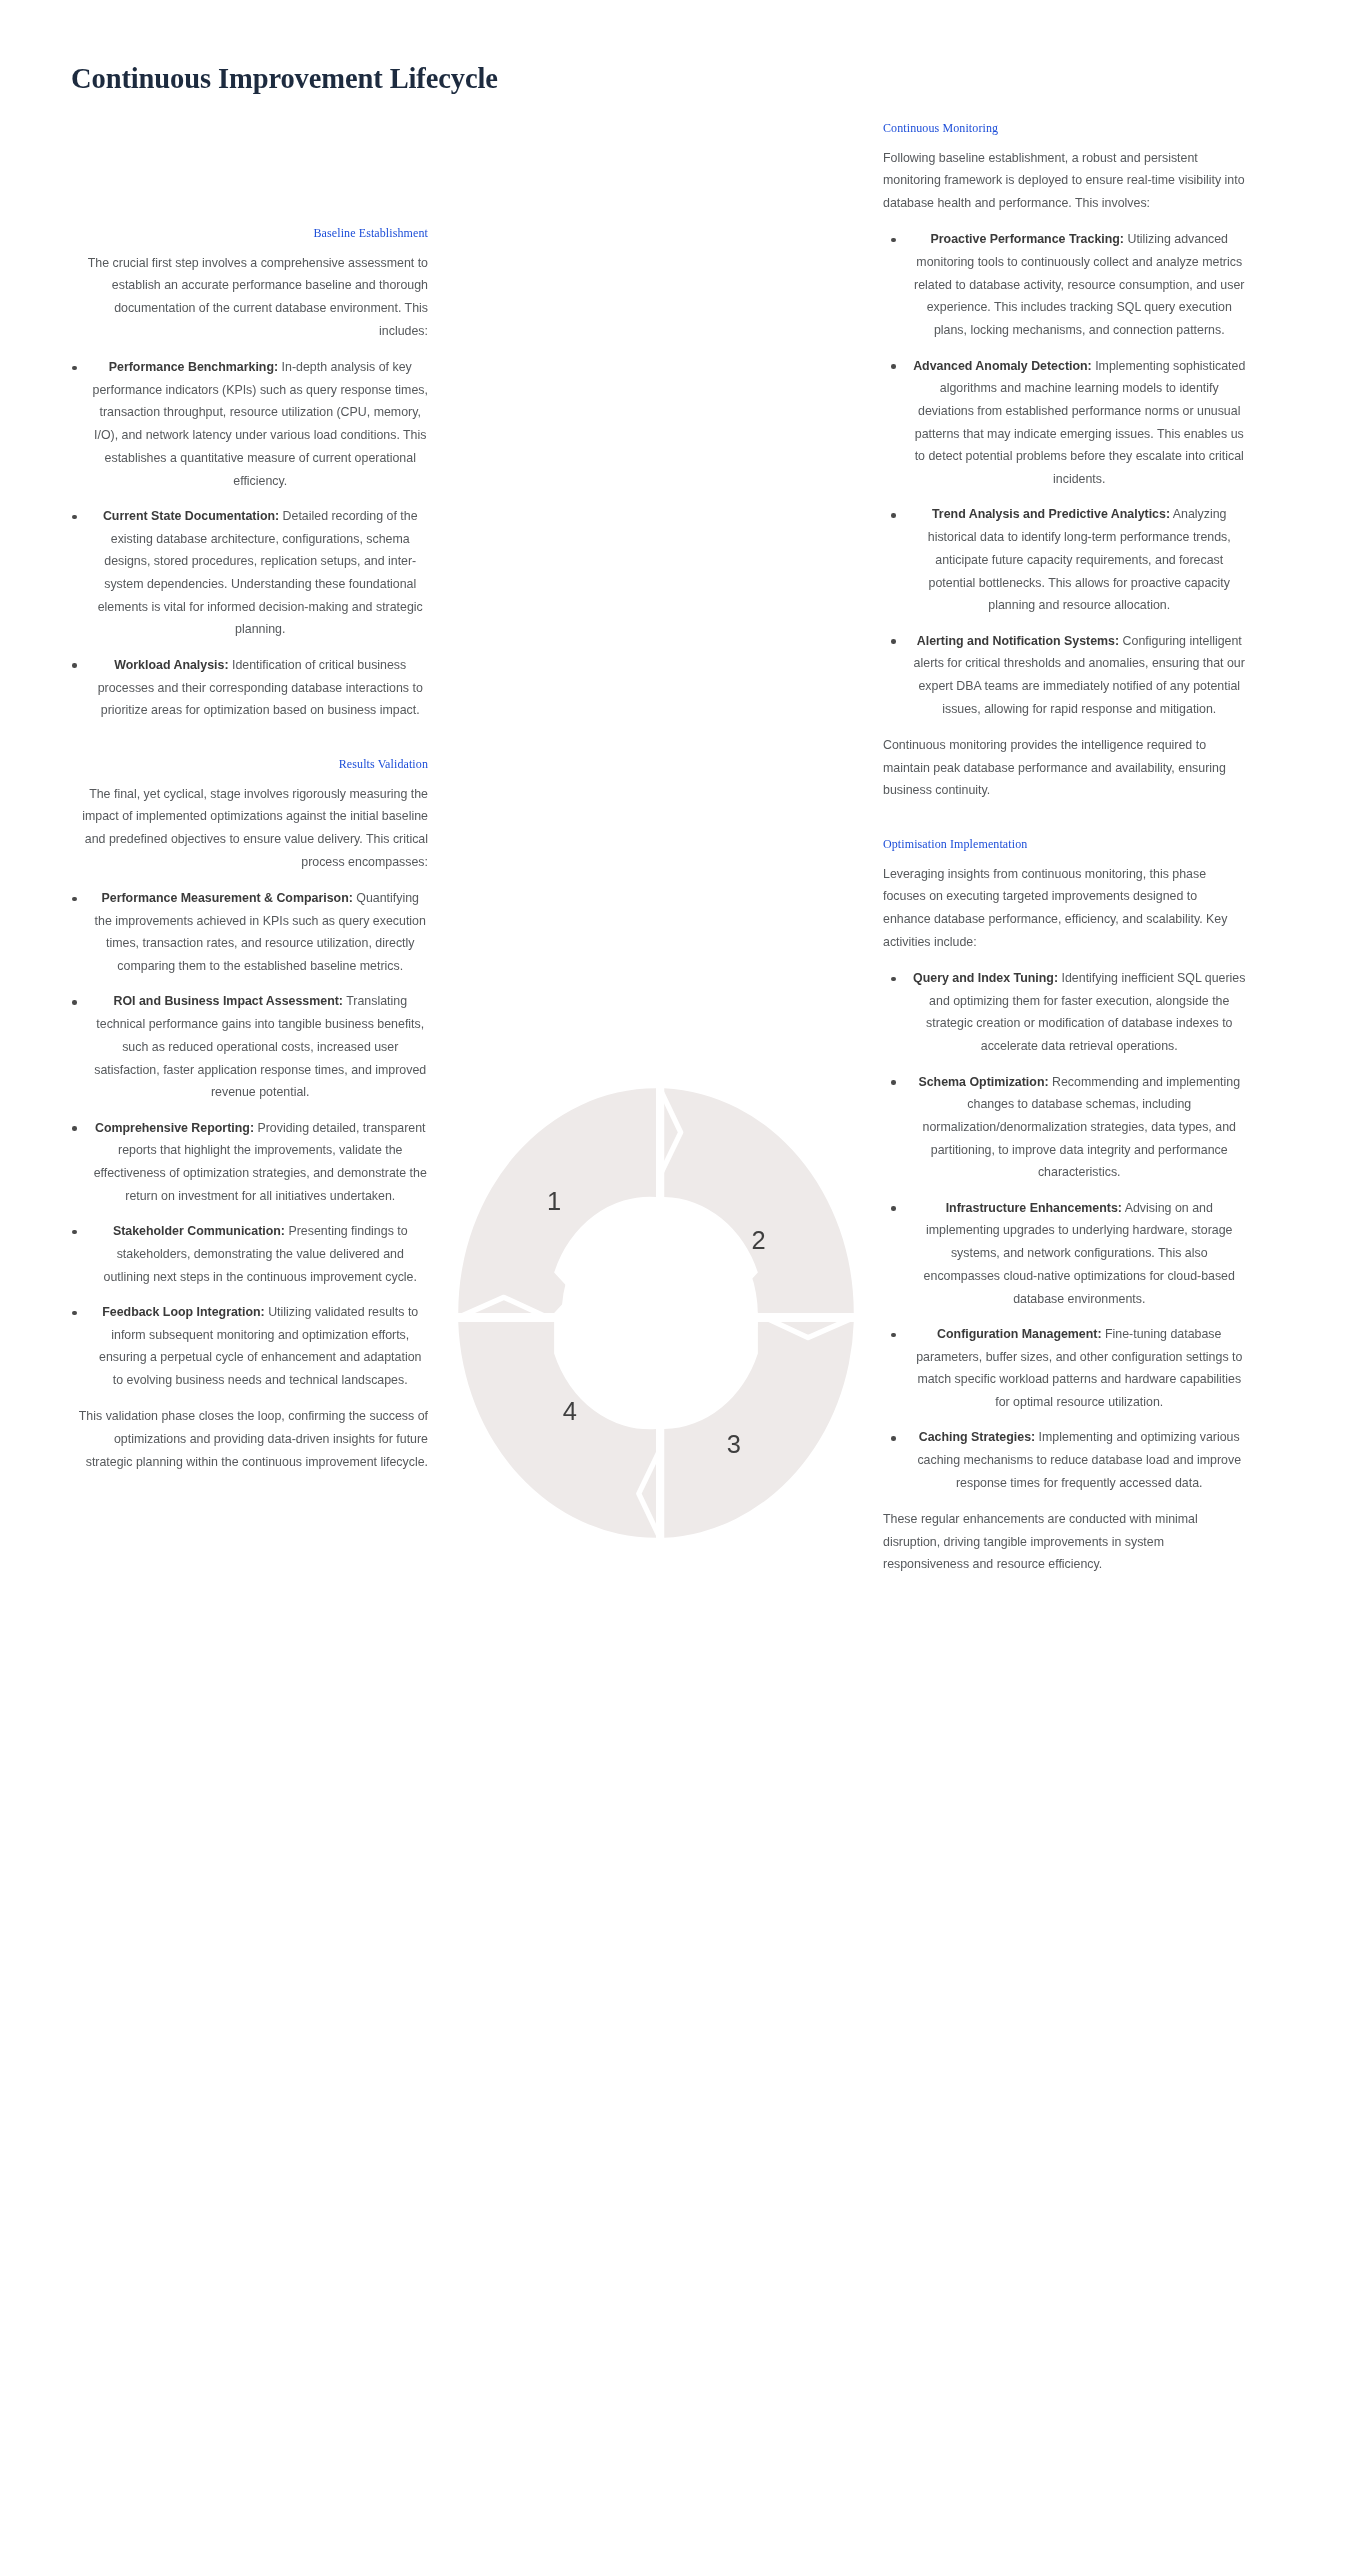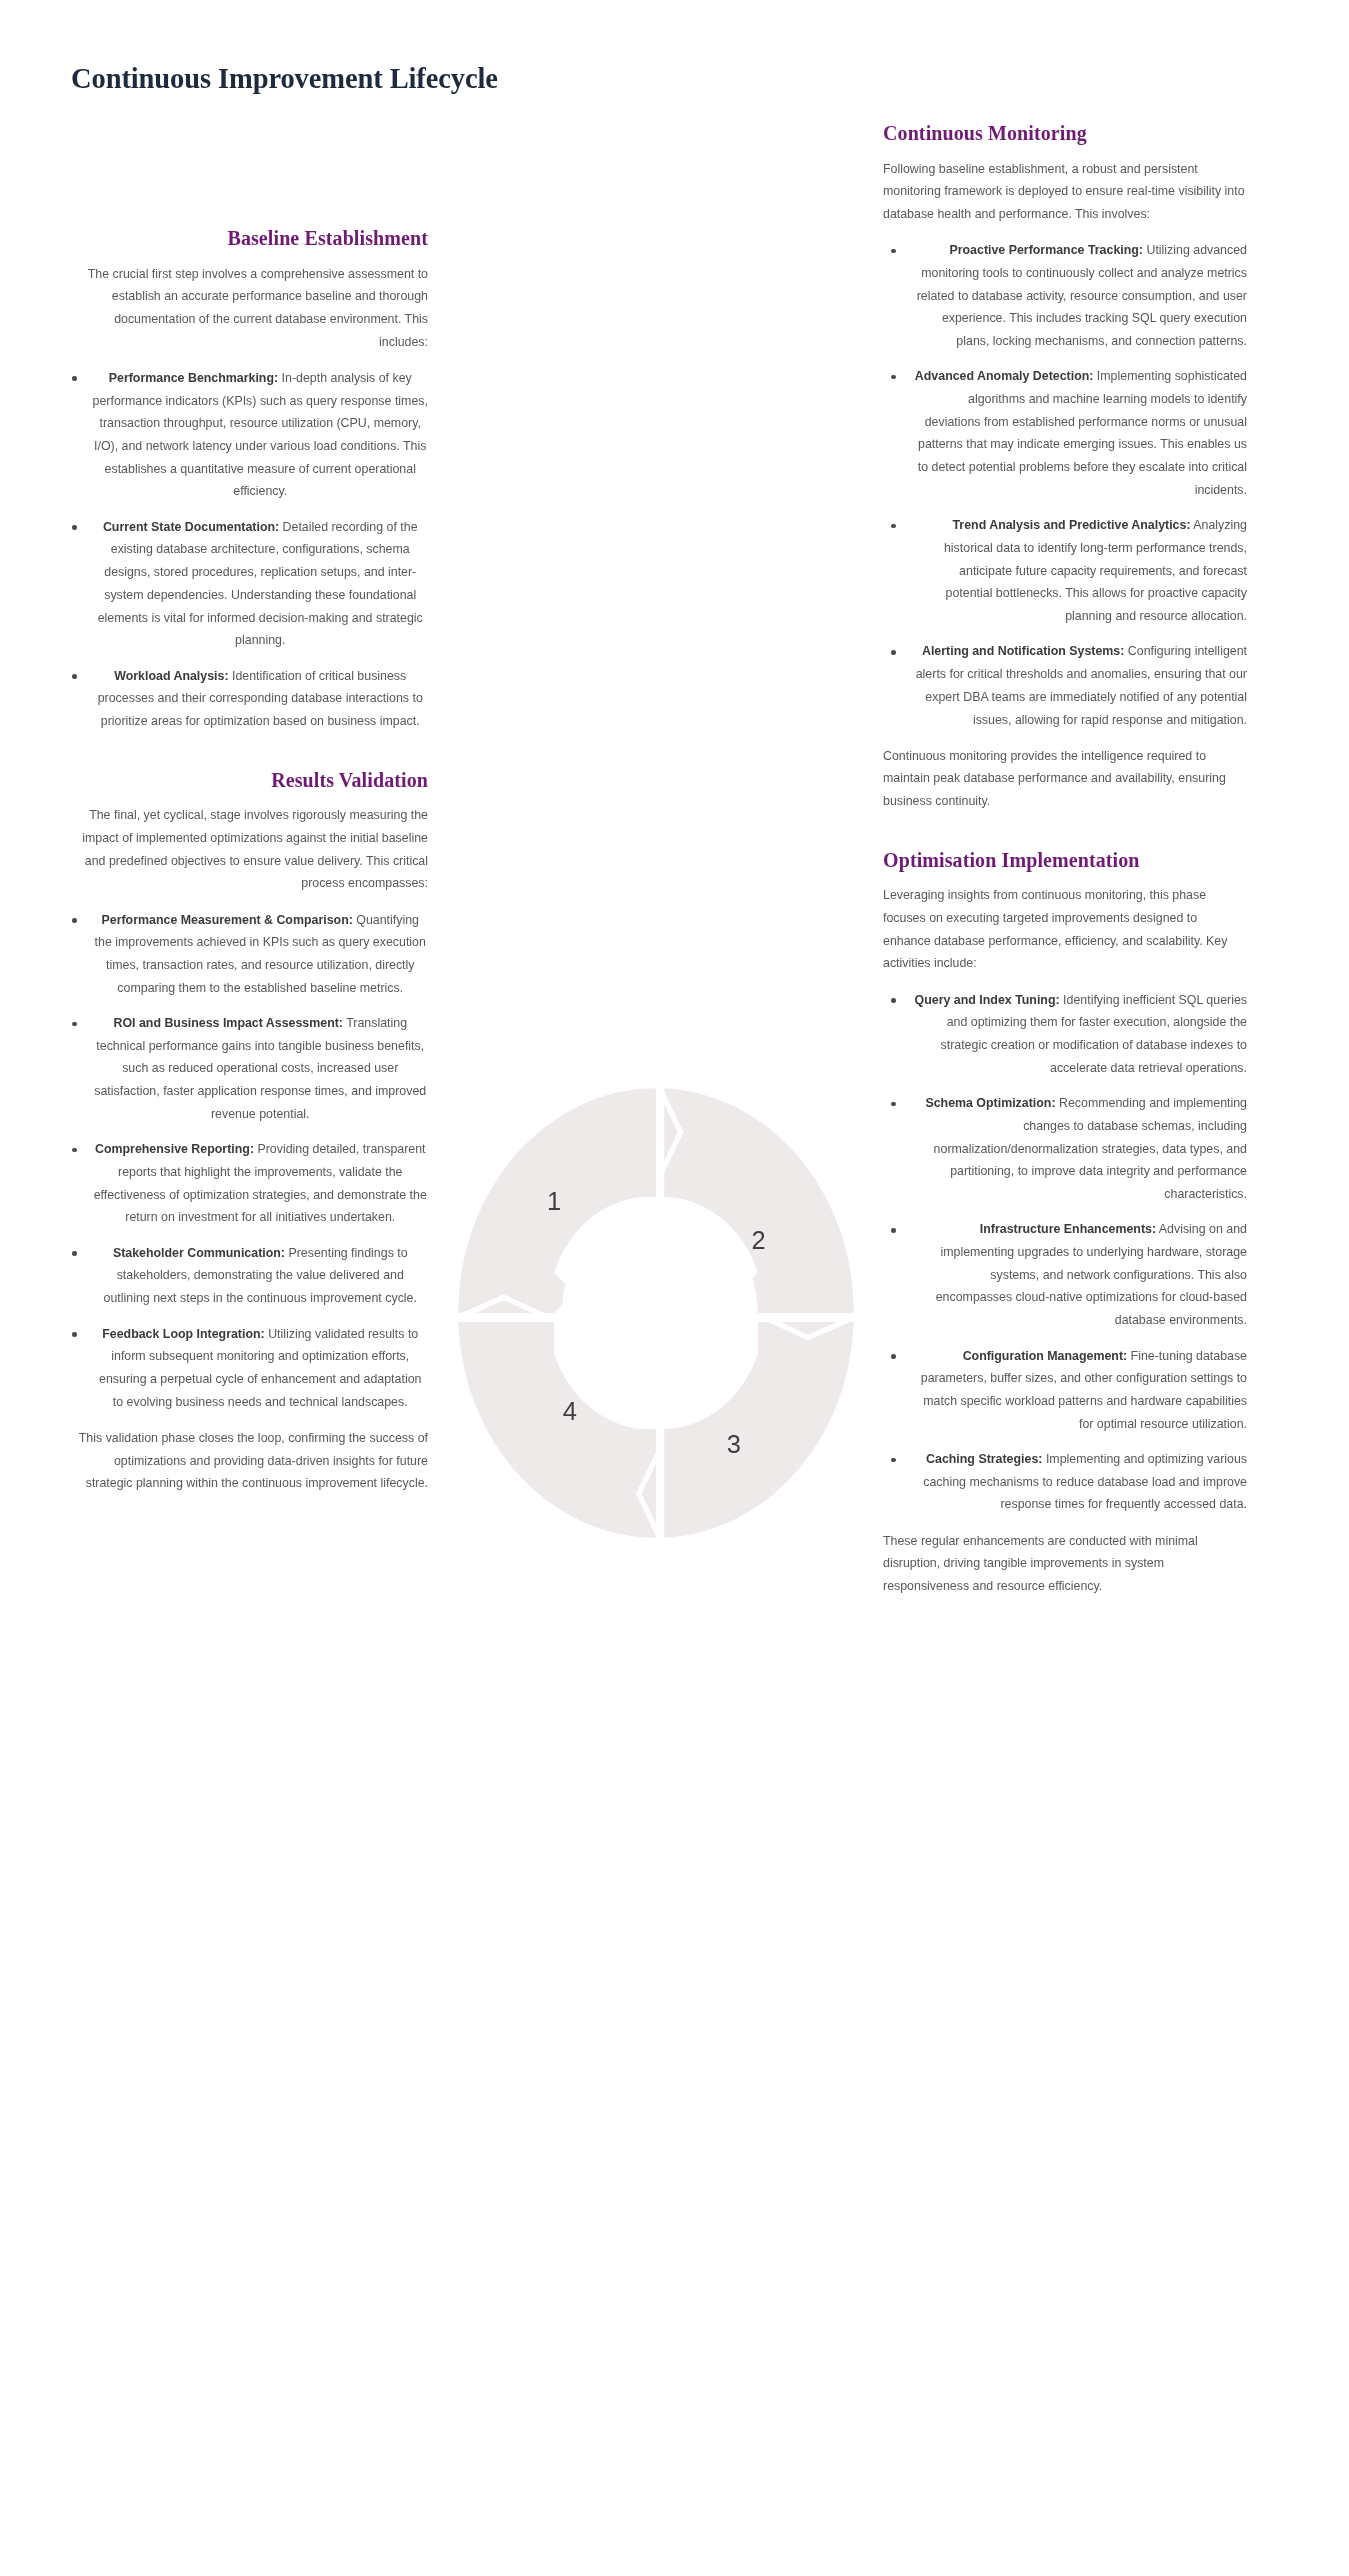--- a/index.html
+++ b/index.html
@@ -38,41 +38,41 @@
     box-sizing: border-box;
   }
   .col-left  { left: 64px;  top: 225px; text-align: right; }
   .col-right { left: 883px; top: 120px; text-align: left; }
 
   .section { margin-bottom: 0; }
   .section + .section { margin-top: 34px; }
 
   h2.section-title {
     font-family: "Liberation Serif", "DejaVu Serif", serif;
-    font-weight: 700;
-    font-size: 20px;
+    font-weight: 400;
+    font-size: 12px;
     line-height: 1.35;
-    color: #701a75;
+    color: #1d4ed8;
     margin: 0 0 10.5px 0;
     letter-spacing: 0.1px;
   }
 
   p.body-text {
     font-size: 12.4px;
     line-height: 1.83;
     margin: 0 0 13.5px 0;
     color: #56595c;
   }
   p.body-text:last-child { margin-bottom: 0; }
 
   ul.bullets {
     margin: 0 0 13.5px 0;
     padding: 0;
     list-style: none;
-    text-align: right;
+    text-align: center;
   }
   ul.bullets li {
     position: relative;
     padding-left: 28.5px;
     margin-bottom: 12.7px;
     font-size: 12.4px;
     line-height: 1.83;
     color: #56595c;
   }
   ul.bullets li:last-child { margin-bottom: 0; }

